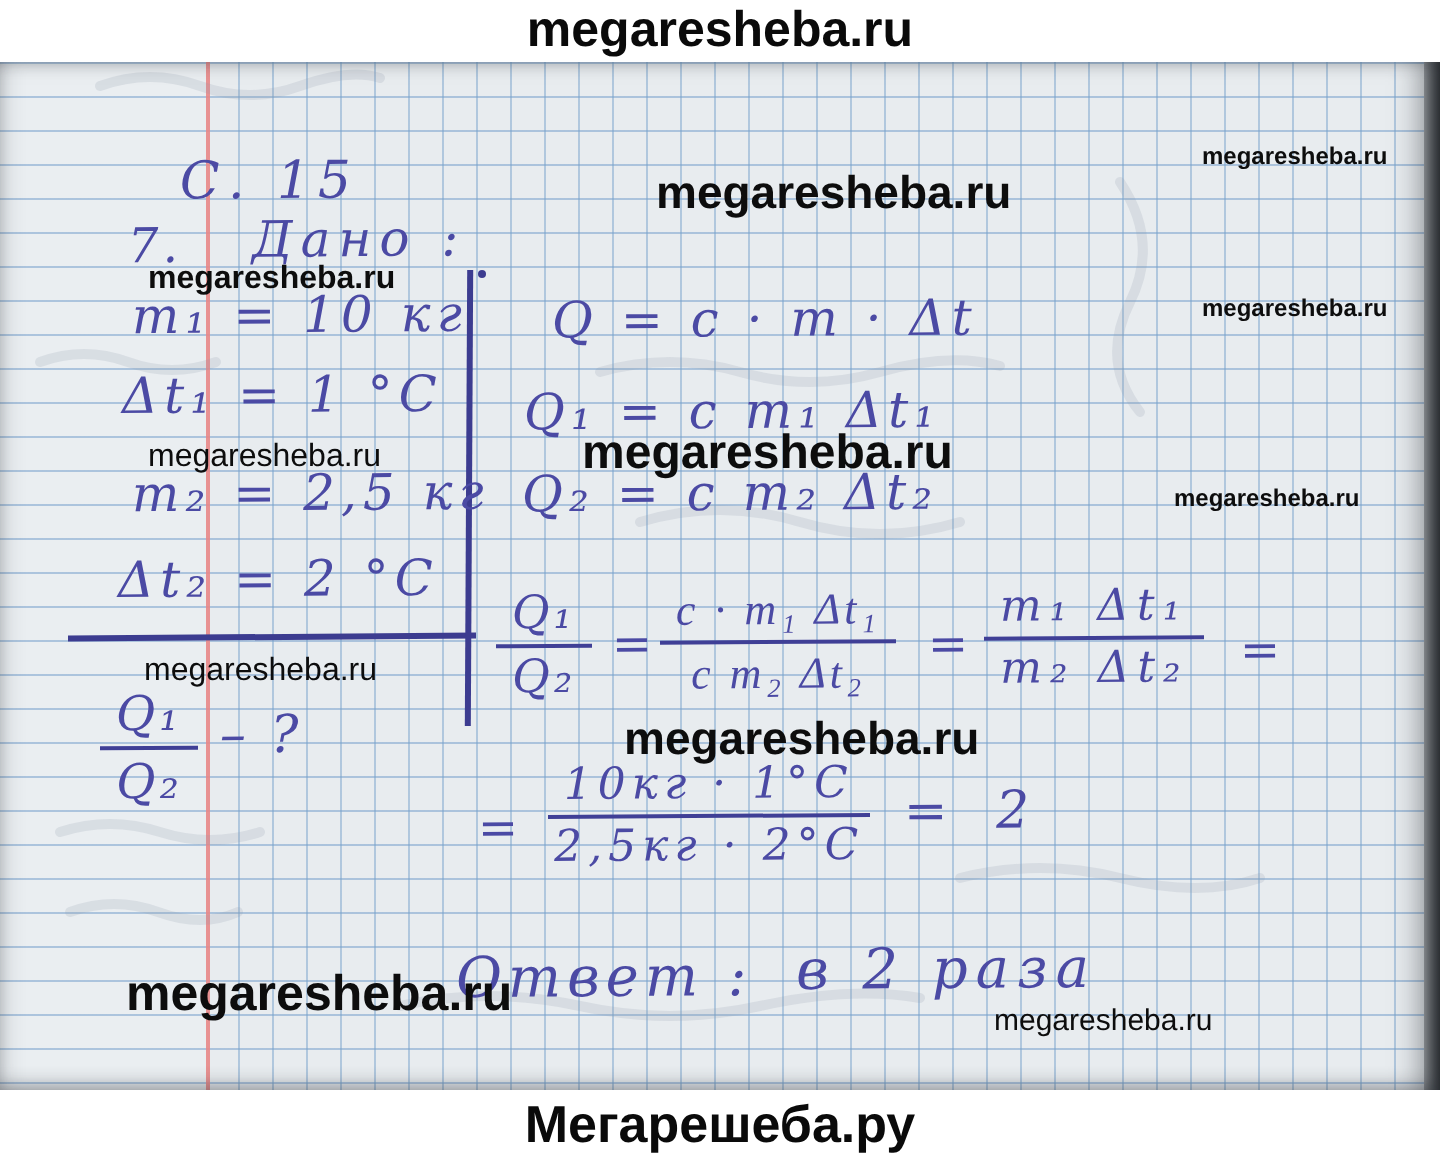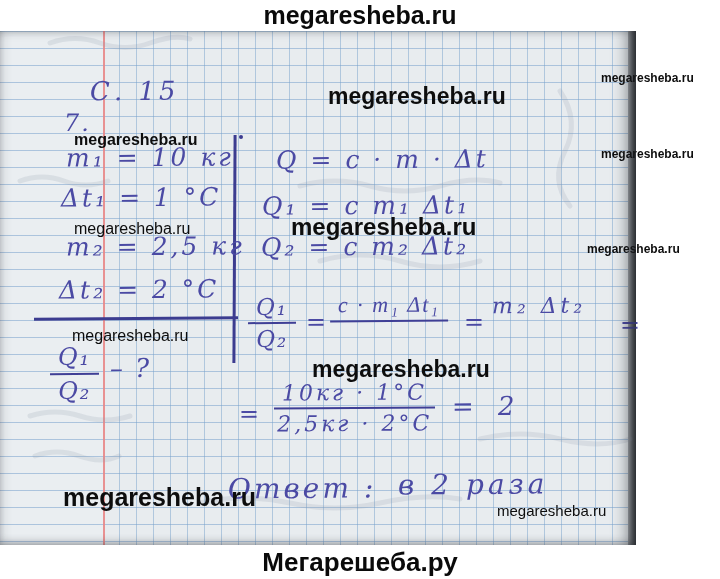--- a/index.html
+++ b/index.html
@@ -9,21 +9,21 @@
   }
   .band{position:absolute;left:0;width:720px;background:#fff;display:flex;align-items:center;justify-content:center;}
   #top-band{top:0;height:31px;}
   #bottom-band{top:545px;height:34px;}
   .brand{font-weight:bold;color:#0a0a0a;letter-spacing:0;}
   #top-band .brand{font-size:25px;}
   #bottom-band .brand{font-size:26px;}
 
   
   #photo{
-    position:absolute;top:31px;left:0;width:636px;height:514px;
+    position:absolute;top:31px;left:0;width:720px;height:514px;
     background-color:#e8ecef;
     background-image:
       linear-gradient(rgba(120,162,204,.55) 1px, transparent 1px),
       linear-gradient(90deg, rgba(120,162,204,.50) 1px, transparent 1px);
     background-size:17px 17px;
   }
   #photo .vignette{
     position:absolute;inset:0;pointer-events:none;z-index:40;
     box-shadow:
       inset -16px 0 16px -8px rgba(30,32,38,.55),
@@ -81,20 +81,21 @@
     <path d="M320,230 q40,-12 80,0 t80,0"></path>
     <path d="M30,385 q25,-8 50,0 t50,0"></path>
     <path d="M35,425 q22,-8 44,0 t40,0"></path>
     <path d="M480,408 q40,-10 80,0 t70,0"></path>
     <path d="M200,472 q45,-10 90,0 t90,0 t80,-4"></path>
     <path d="M560,60 q20,30 5,60 q-15,30 5,55"></path>
   </svg>
 
   <div class="hw" style="left:90px;top:45px;font-size:26px;letter-spacing:4px;">С. 15</div>
   <div class="hw" style="left:64px;top:78px;font-size:24px;">7.</div>
+  <div class="hw" style="left:126px;top:74px;font-size:25px;letter-spacing:4px;">Дано :</div>
   <div class="hw" style="left:66px;top:112px;font-size:25px;letter-spacing:3px;">m₁ = 10 кг</div>
   <div class="hw" style="left:61px;top:152px;font-size:25px;letter-spacing:3px;">Δt₁ = 1 °C</div>
   <div class="hw" style="left:66px;top:201px;font-size:25px;letter-spacing:3px;">m₂ = 2,5 кг</div>
   <div class="hw" style="left:59px;top:244px;font-size:25px;letter-spacing:3px;">Δt₂ = 2 °C</div>
 
   <div class="ink-line" style="left:34px;top:286px;width:204px;height:2.5px;transform:rotate(-.4deg);"></div>
   <div class="ink-line" style="left:233px;top:104px;width:2.5px;height:228px;transform:rotate(.3deg);"></div>
   <div class="ink-dot" style="left:239px;top:104px;"></div>
 
   <div class="vfrac" style="left:50px;top:312px;font-size:24px;">
@@ -107,23 +108,25 @@
   <div class="hw" style="left:262px;top:160px;font-size:25px;letter-spacing:3px;">Q₁ = c m₁ Δt₁</div>
   <div class="hw" style="left:261px;top:201px;font-size:25px;letter-spacing:3px;">Q₂ = c m₂ Δt₂</div>
 
   <div class="vfrac" style="left:248px;top:263px;font-size:23px;">
     <span class="fnum">Q₁</span>
     <span class="fden">Q₂</span>
   </div>
   <div class="hw" style="left:306px;top:277px;font-size:24px;">=</div>
   <div class="vfrac" style="left:330px;top:261px;font-size:22px;font-family:Liberation Serif, serif;">
     <span class="fnum">c · m₁ Δt₁</span>
+    <span class="fden">c m₂ Δt₂</span>
   </div>
   <div class="hw" style="left:464px;top:277px;font-size:24px;">=</div>
   <div class="vfrac" style="left:492px;top:260px;font-size:22px;">
+    <span class="fnum" style="letter-spacing:4px;">m₁ Δt₁</span>
     <span class="fden" style="letter-spacing:4px;text-align:right;">m₂ Δt₂</span>
   </div>
   <div class="hw" style="left:620px;top:280px;font-size:24px;">=</div>
 
   <div class="hw" style="left:239px;top:369px;font-size:24px;">=</div>
   <div class="vfrac" style="left:274px;top:349px;font-size:22px;">
     <span class="fnum" style="letter-spacing:3px;">10кг · 1°C</span>
     <span class="fden" style="letter-spacing:3px;">2,5кг · 2°C</span>
   </div>
   <div class="hw" style="left:452px;top:360px;font-size:26px;letter-spacing:8px;">= 2</div>

